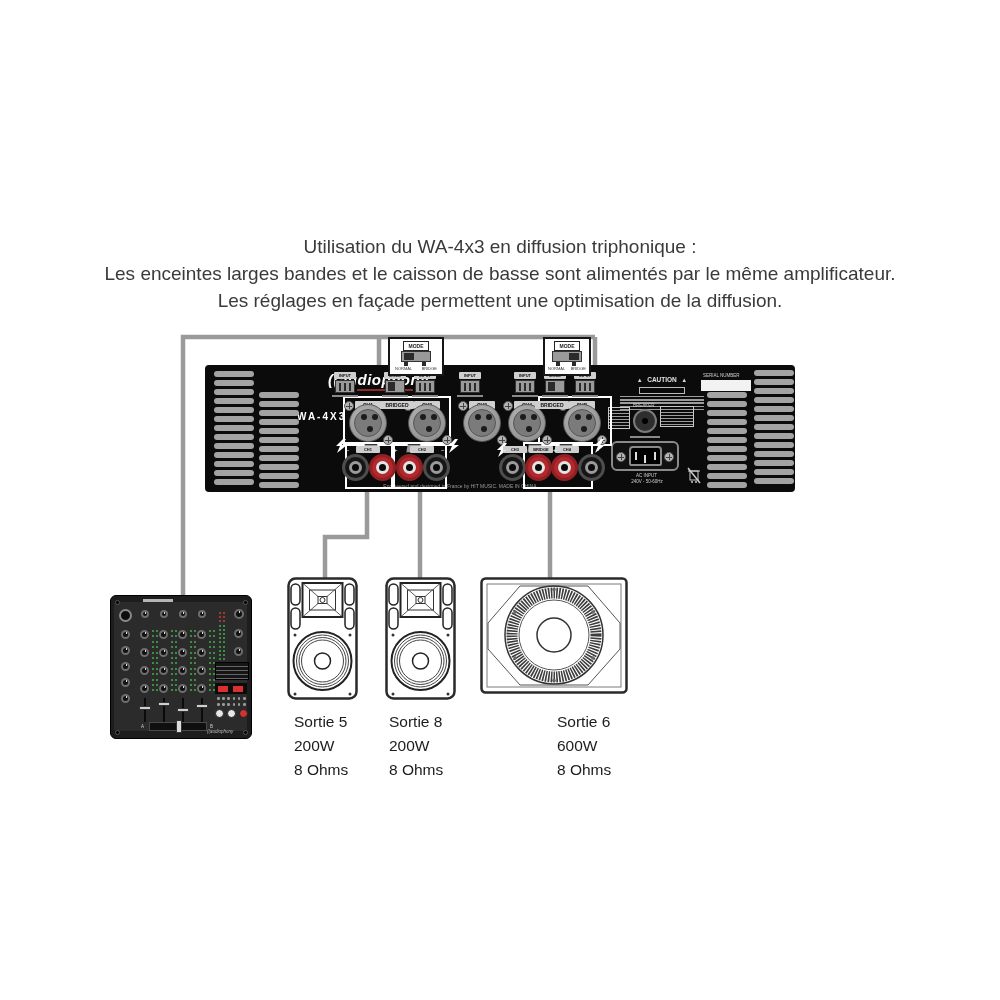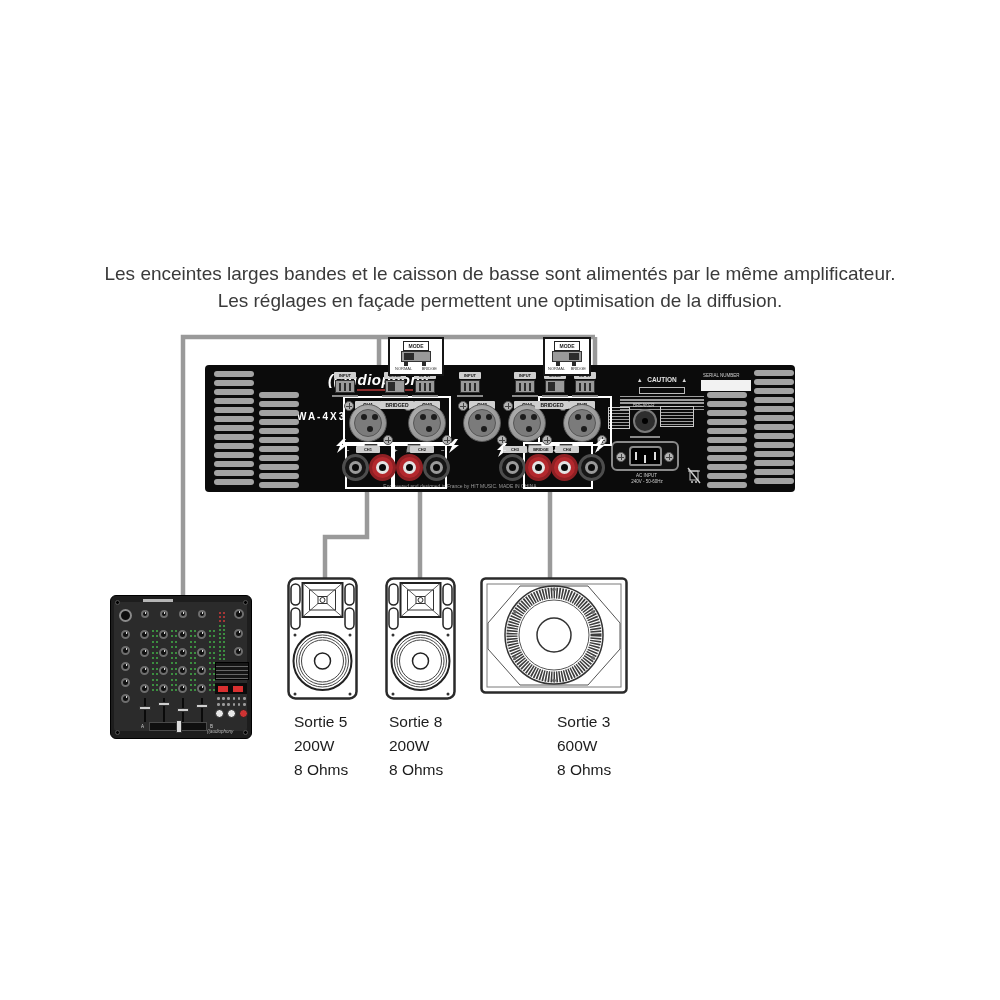--- a/index.html
+++ b/index.html
@@ -43,20 +43,21 @@
   
   .line-art{position:absolute;}
   
   .out-label{position:absolute;color:#1c1c1c;font-size:15.5px;line-height:24px;}
 </style>
 </head>
 <body>
 
 <div id="canvas">
 
+  <div class="title-line" style="top:236px;">Utilisation du WA-4x3 en diffusion triphonique :</div>
   <div class="title-line" style="top:263px;">Les enceintes larges bandes et le caisson de basse sont alimentés par le même amplificateur.</div>
   <div class="title-line" style="top:290px;">Les réglages en façade permettent une optimisation de la diffusion.</div>
 
   <svg class="abs" style="left:0;top:0;" width="1000" height="1000">
     <polyline points="183,597 183,337 595,337" fill="none" stroke="#9a9a9a" stroke-width="4.5"></polyline>
     <polyline points="379,339 379,397" fill="none" stroke="#9a9a9a" stroke-width="4.5"></polyline>
     <polyline points="595,337 595,397" fill="none" stroke="#9a9a9a" stroke-width="4.5"></polyline>
     <polyline points="367,486 367,537 325,537 325,578" fill="none" stroke="#9a9a9a" stroke-width="4.5"></polyline>
     <polyline points="420,486 420,578" fill="none" stroke="#9a9a9a" stroke-width="4.5"></polyline>
     <polyline points="550,486 550,578" fill="none" stroke="#9a9a9a" stroke-width="4.5"></polyline>
@@ -621,17 +622,17 @@
     <div>Sortie 5</div>
     <div>200W</div>
     <div>8 Ohms</div>
   </div>
   <div class="out-label" style="left:389px;top:710px;">
     <div>Sortie 8</div>
     <div>200W</div>
     <div>8 Ohms</div>
   </div>
   <div class="out-label" style="left:557px;top:710px;">
-    <div>Sortie 3</div>
+    <div>Sortie 6</div>
     <div>600W</div>
     <div>8 Ohms</div>
   </div>
 </div>
 
 </body></html>

